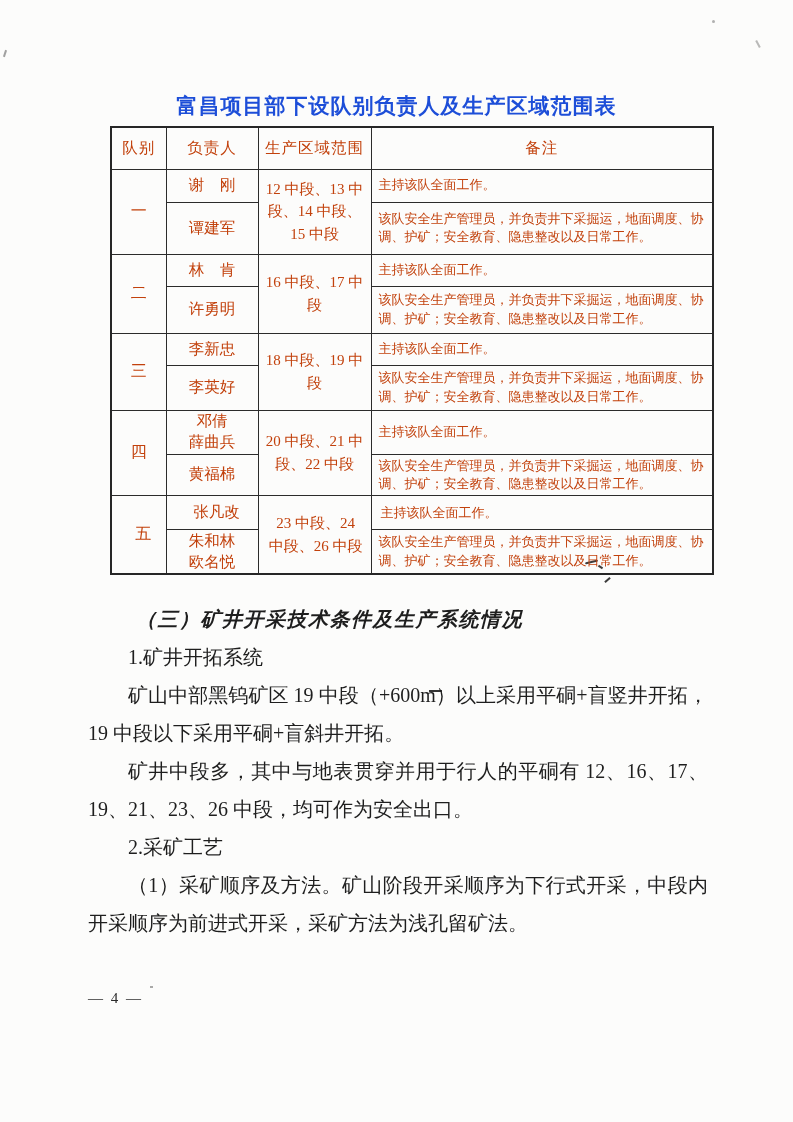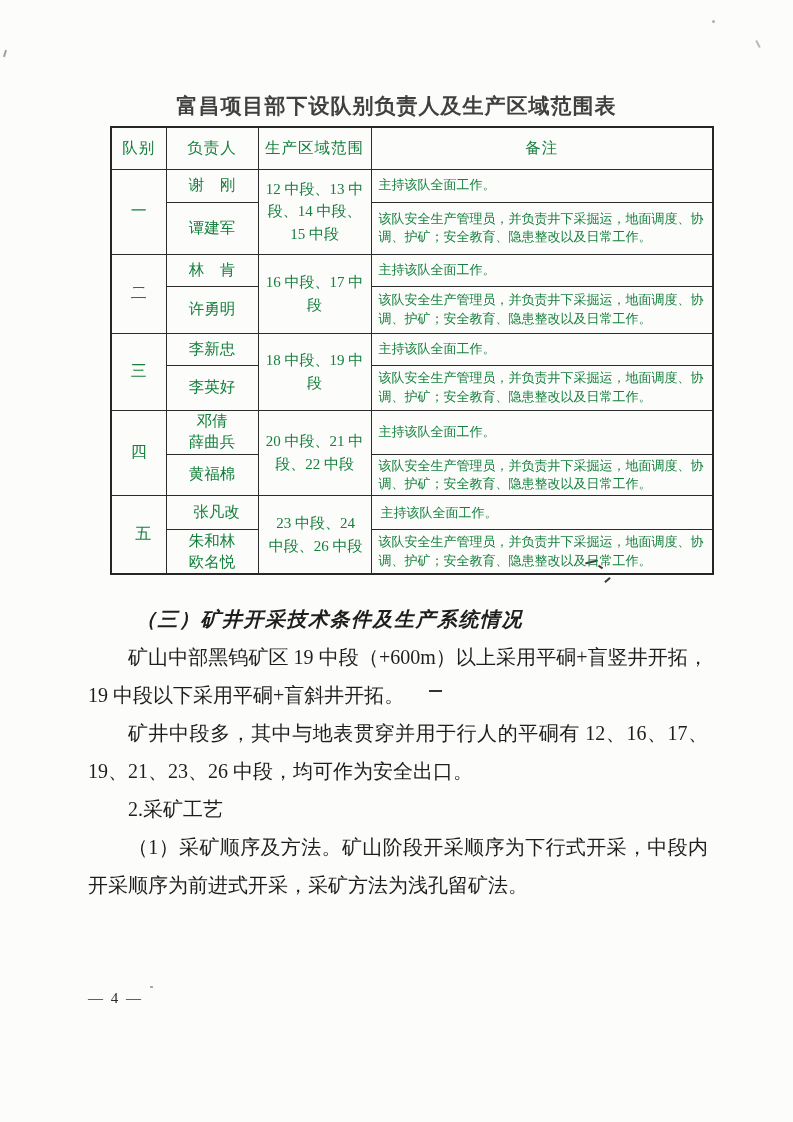--- a/index.html
+++ b/index.html
@@ -13,28 +13,28 @@
     font-family:"Liberation Serif","DejaVu Serif",serif;
     overflow:hidden;
     box-shadow:0 0 6px rgba(0,0,0,.4);
   }
   
   .doc-title {
     position:absolute; top:92px; left:0; right:0;
     text-align:center;
     font-family:"Liberation Sans","DejaVu Sans",sans-serif;
     font-size:21px; font-weight:700; letter-spacing:1px;
-    color:#404040;
+    color:#1d4ed8;
   }
   
   table.roster {
     position:absolute; top:126px; left:110px;
     width:602px;
     border-collapse:collapse; table-layout:fixed;
-    font-size:15px; color:#15803d;
+    font-size:15px; color:#c2410c;
   }
   table.roster td, table.roster th {
     border:1.6px solid #2b2b2b;
     vertical-align:middle;
     font-weight:normal;
   }
   table.roster { border:2px solid #262626; }
   th.hdr { height:42px; text-align:center; font-size:15.5px; letter-spacing:1px; }
   td.team-cell { text-align:center; font-size:16px; }
   td.name-cell { text-align:center; font-size:15.5px; white-space:pre-line; line-height:1.35; }
@@ -159,20 +159,21 @@
     <tr class="r-g5b">
       <td class="name-cell">朱和林
 欧名悦</td>
       <td class="note-cell">该队安全生产管理员，并负责井下采掘运，地面调度、协调、护矿；安全教育、隐患整改以及日常工作。</td>
     </tr>
   </tbody>
     </table>
 
   <div class="body-text">
     <p class="sec-heading">（三）矿井开采技术条件及生产系统情况</p>
+    <p>1.矿井开拓系统</p>
     <p>矿山中部黑钨矿区 19 中段（+600m）以上采用平硐+盲竖井开拓，19 中段以下采用平硐+盲斜井开拓。</p>
     <p>矿井中段多，其中与地表贯穿并用于行人的平硐有 12、16、17、19、21、23、26 中段，均可作为安全出口。</p>
     <p>2.采矿工艺</p>
     <p>（1）采矿顺序及方法。矿山阶段开采顺序为下行式开采，中段内开采顺序为前进式开采，采矿方法为浅孔留矿法。</p>
   </div>
 
   <div class="page-number">— 4 —</div>
 
 </div>
 

